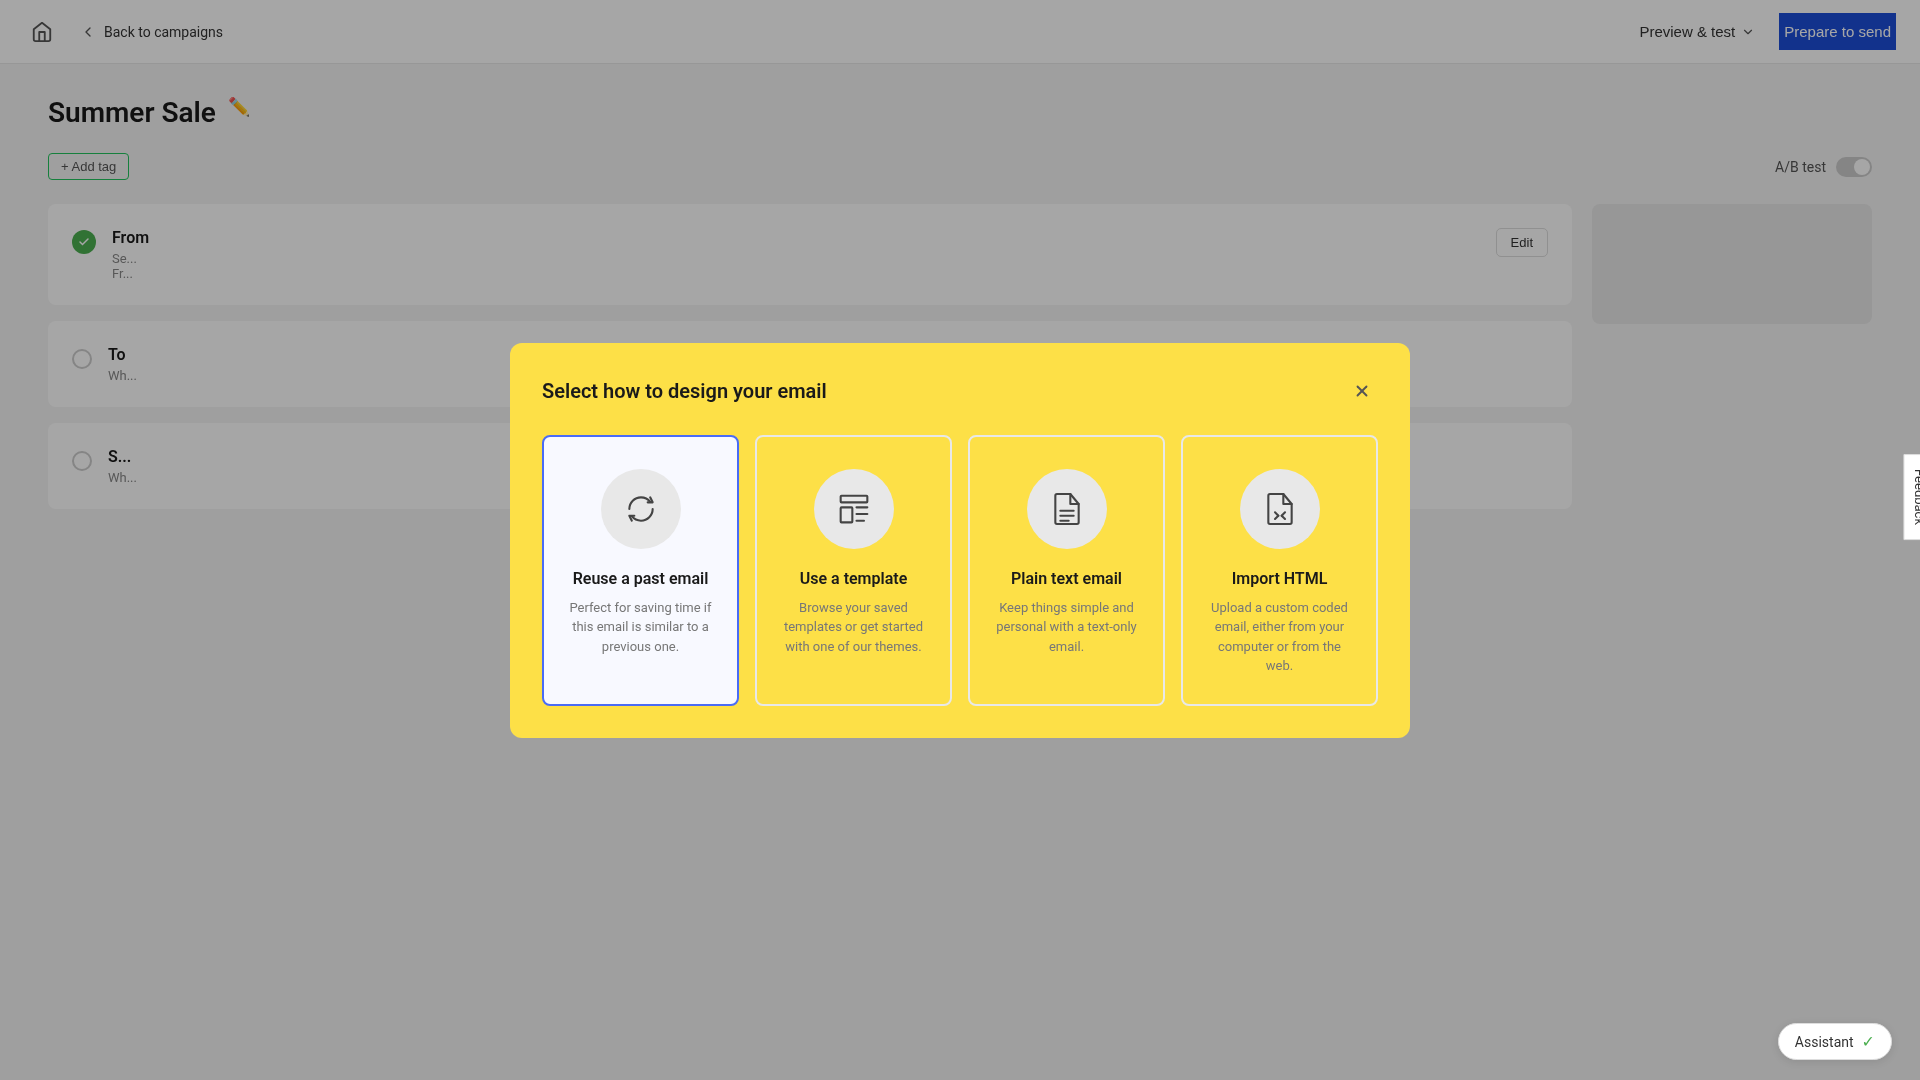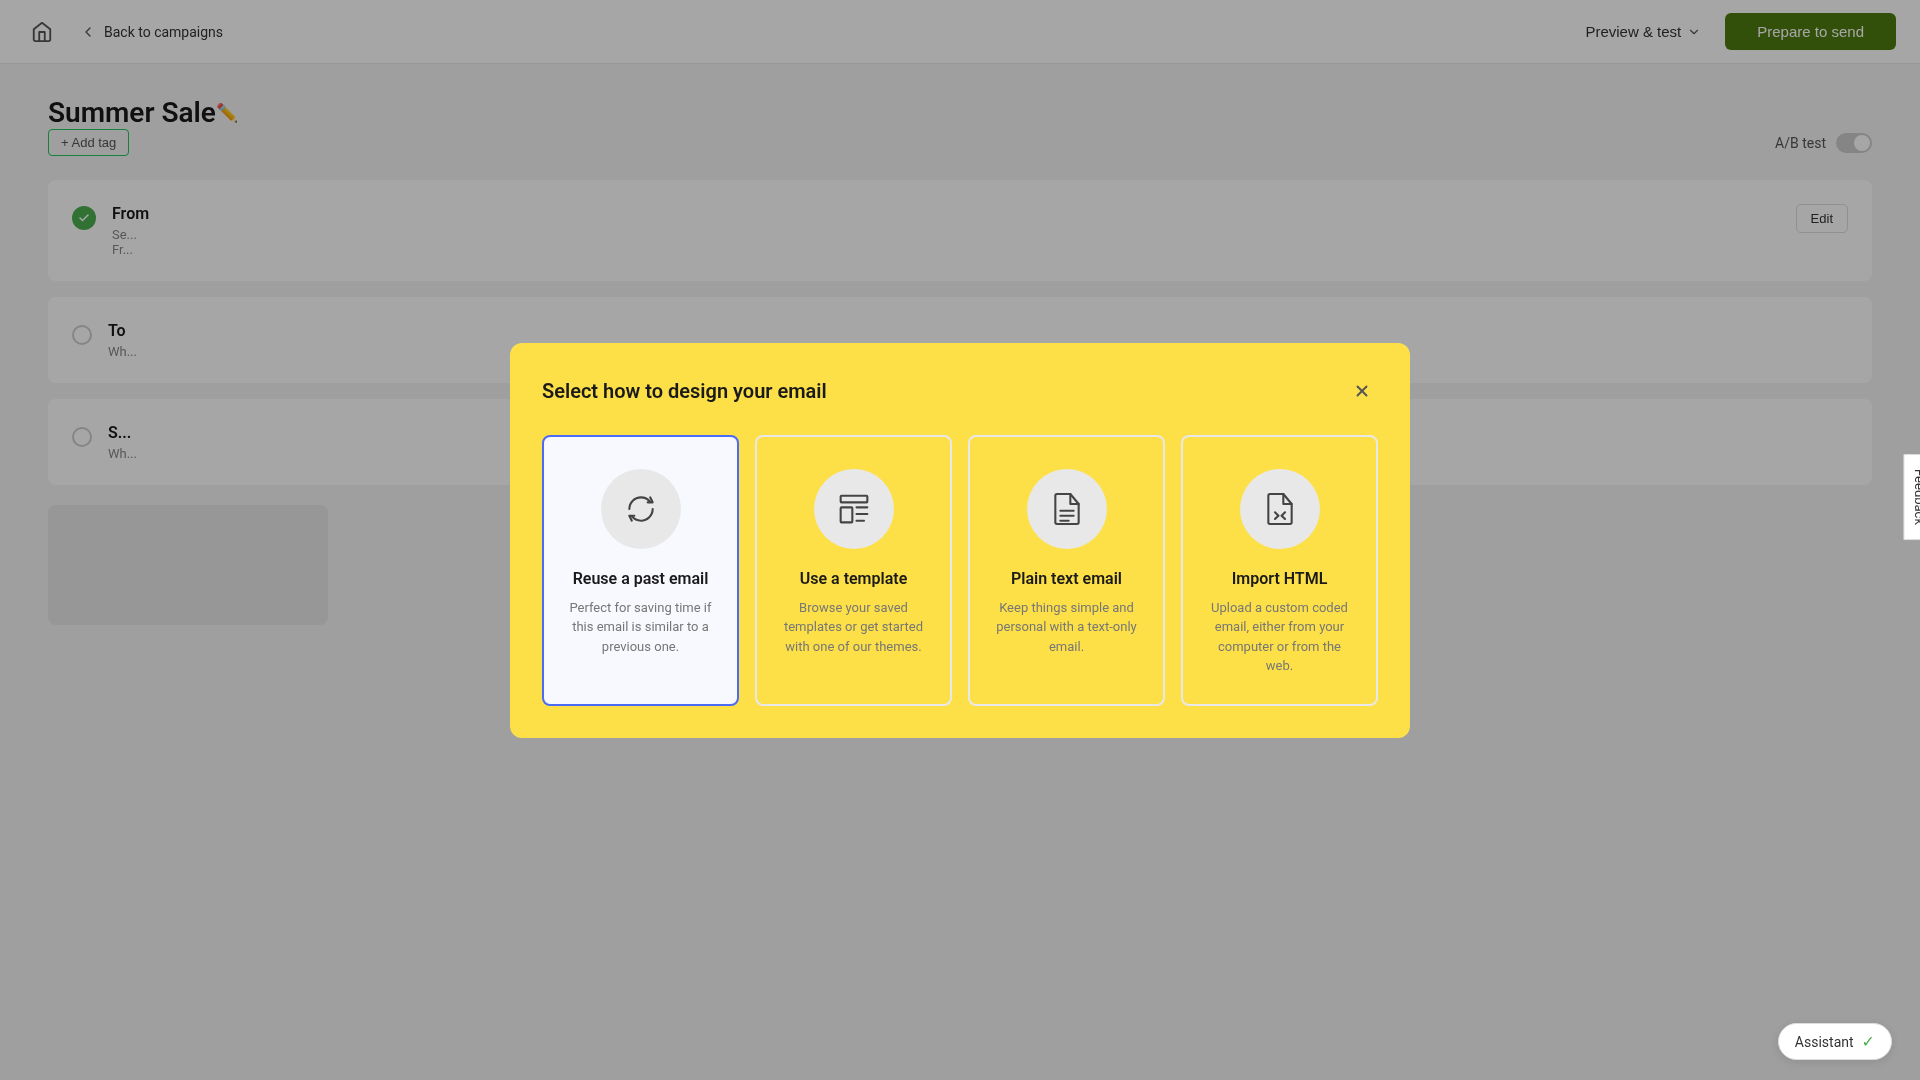--- a/index.html
+++ b/index.html
@@ -56,38 +56,40 @@
       align-items: center;
       gap: 6px;
       background: none;
       border: none;
       font-size: 15px;
       color: #333;
       cursor: pointer;
       padding: 8px 12px;
     }
     .prepare-send-btn {
-      background: #4d7c0f;
+      background: #1d4ed8;
       color: #fff;
       border: none;
-      border-radius: 6px;
-      padding: 10px 32px;
+      border-radius: 0;
+      padding: 10px 5px;
       font-size: 15px;
       cursor: pointer;
       font-weight: 500;
     }
 
     
     .main {
       padding: 32px 48px;
       position: relative;
     }
     .page-title-row {
       display: flex;
-      align-items: center;
+      align-items: flex-start;
+      gap: 12px;
+      margin-bottom: 24px;
     }
     .page-title {
       font-size: 28px;
       font-weight: 600;
       color: #1a1a1a;
     }
     .edit-icon {
       color: #888;
       cursor: pointer;
       font-size: 18px;
@@ -130,21 +132,20 @@
       border-radius: 50%;
       position: absolute;
       top: 2px;
       right: 2px;
     }
 
     
     .content-area {
       display: flex;
       gap: 20px;
-      flex-direction: column;
     }
     .form-panel {
       flex: 1;
       display: flex;
       flex-direction: column;
       gap: 16px;
     }
     .section-card {
       background: #fff;
       border-radius: 8px;

